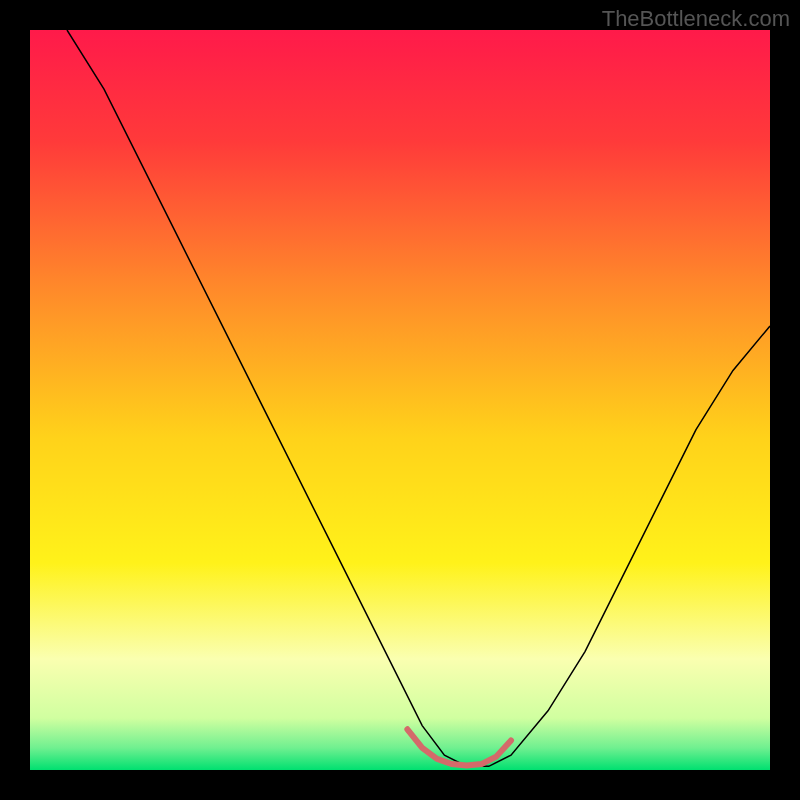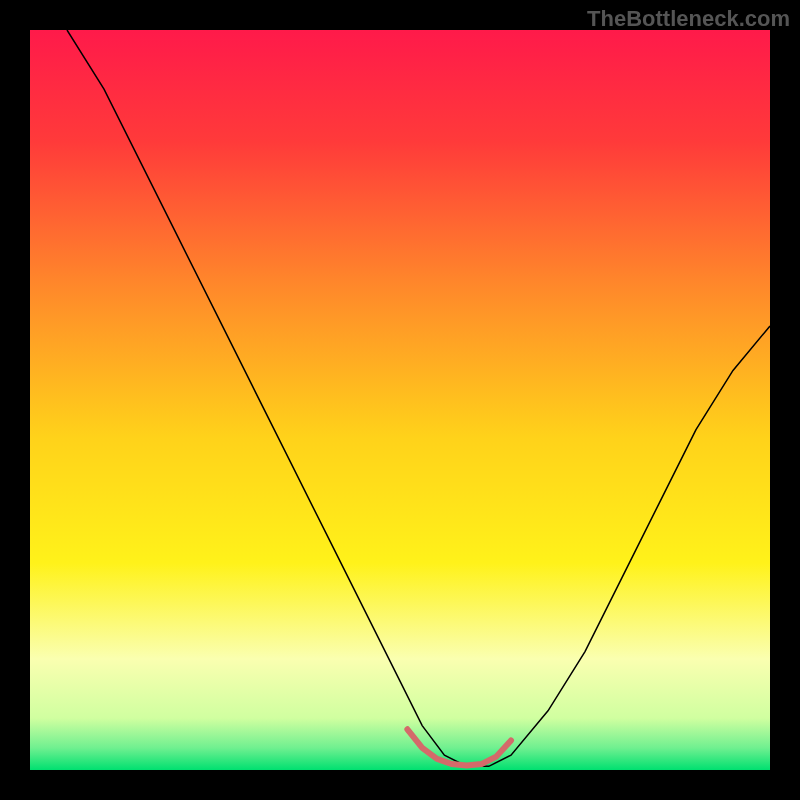--- a/index.html
+++ b/index.html
@@ -10,21 +10,21 @@
     background: #000;
     position: relative;
     font-family: Arial, sans-serif;
   }
   .watermark {
     position: absolute;
     top: 6px;
     right: 10px;
     color: #555;
     font-size: 22px;
-    font-weight: 700;
+    font-weight: 400;
     z-index: 10;
   }
   .plot-area {
     position: absolute;
     left: 30px;
     top: 30px;
     width: 740px;
     height: 740px;
     overflow: hidden;
   }

